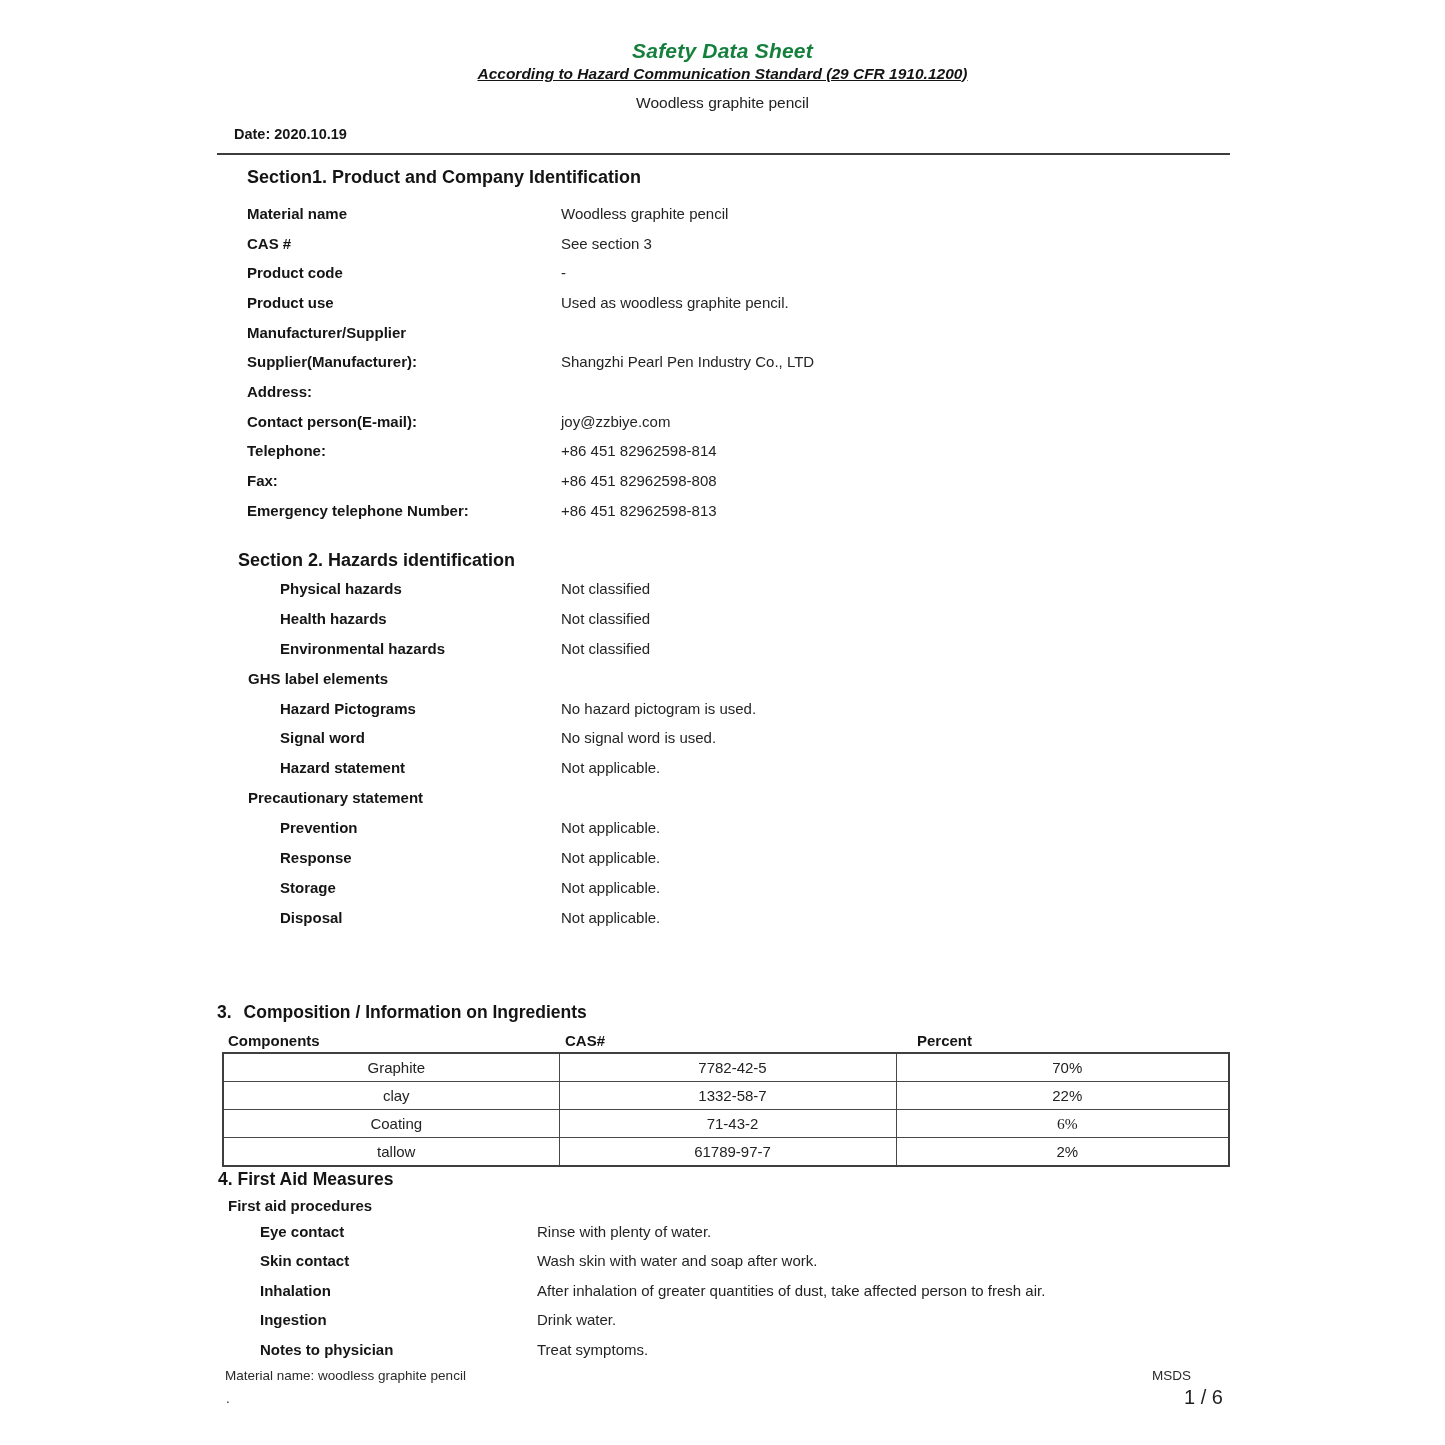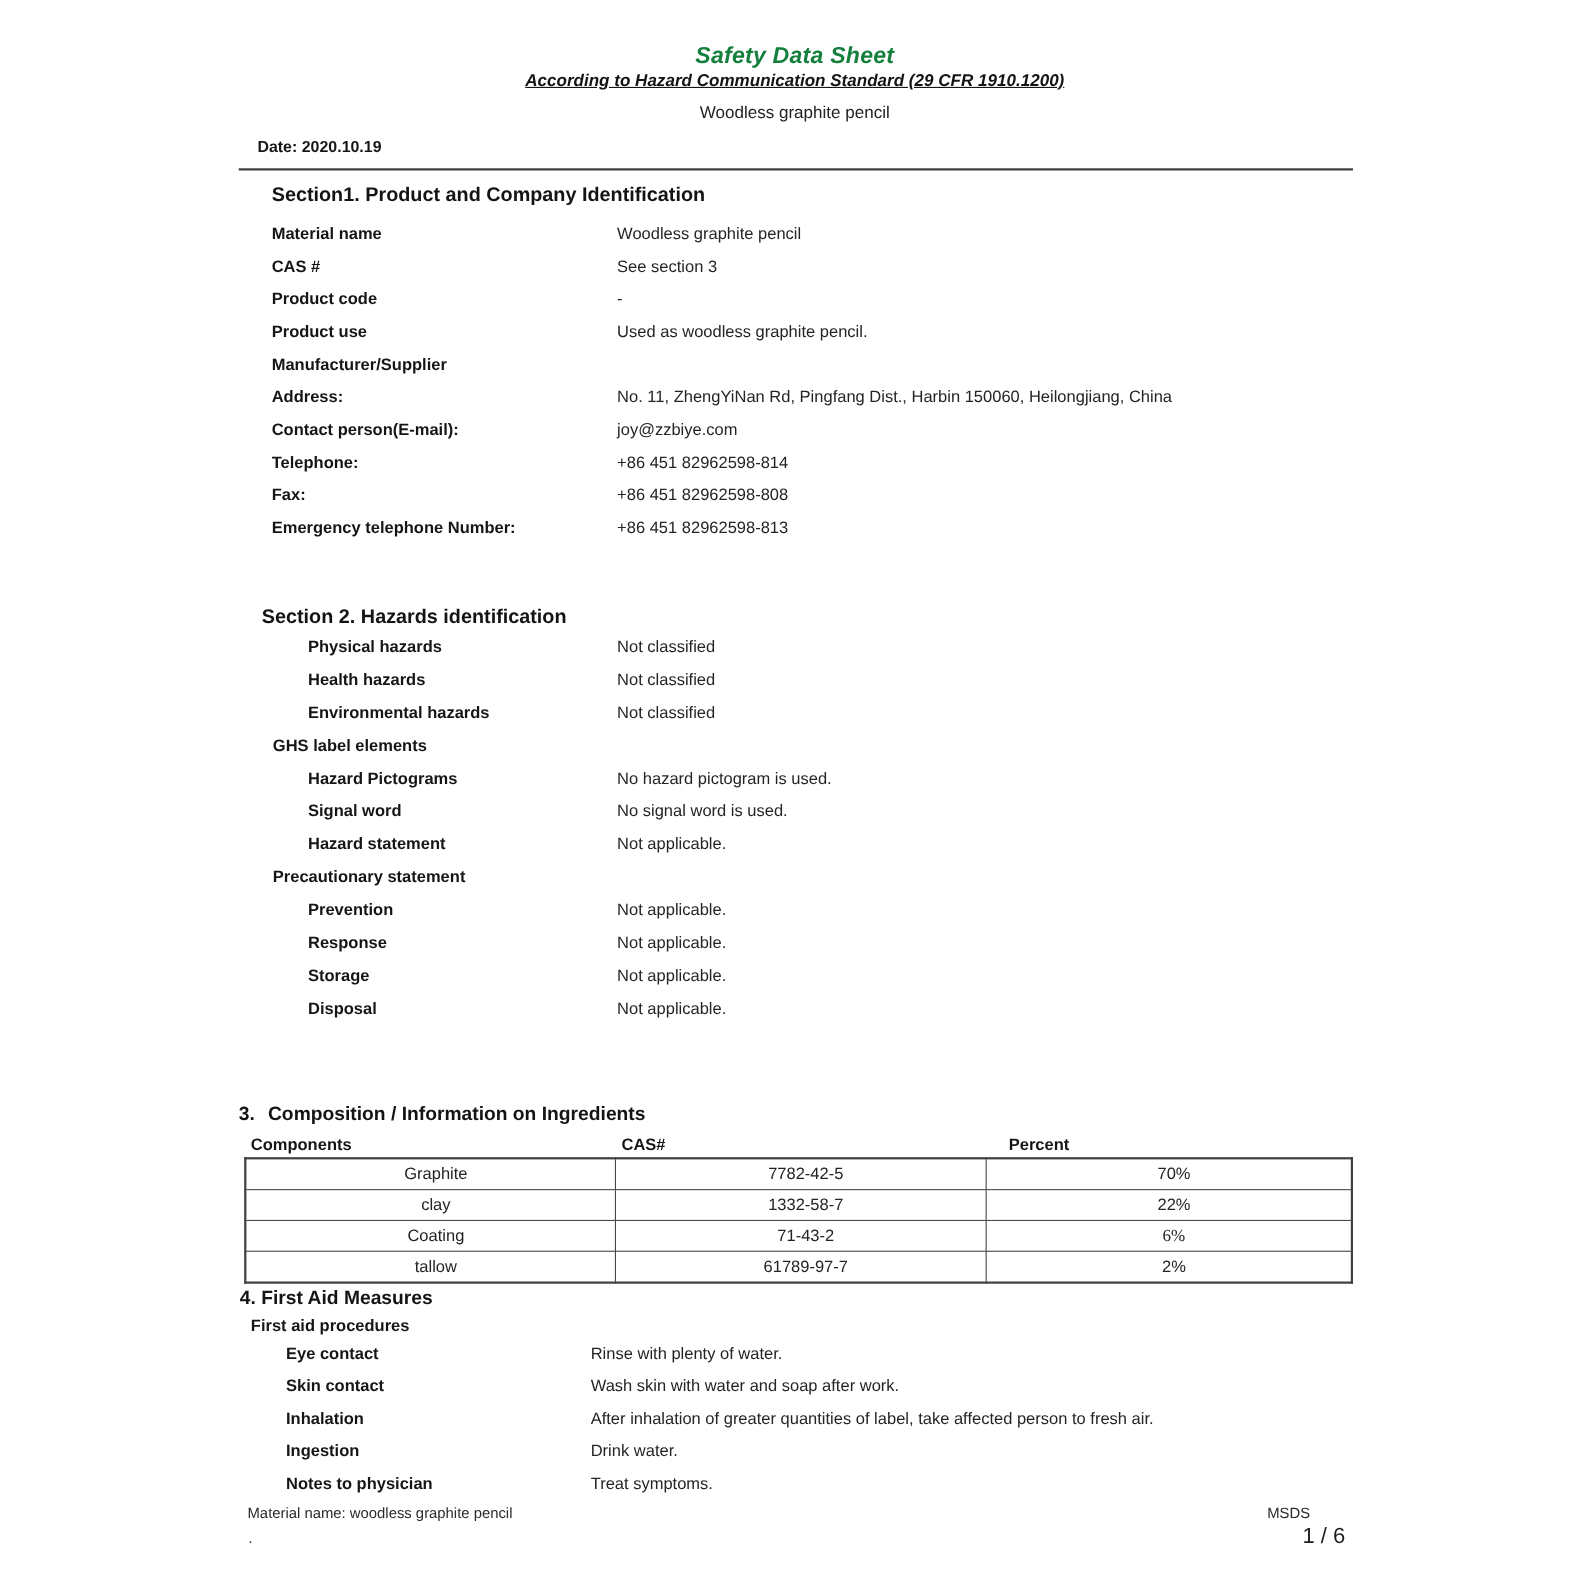--- a/index.html
+++ b/index.html
@@ -115,22 +115,25 @@
       <span class="fvalue">-</span>
     </div>
     <div class="frow">
       <span class="flabel">Product use</span>
       <span class="fvalue">Used as woodless graphite pencil.</span>
     </div>
     <div class="frow">
       <span class="flabel">Manufacturer/Supplier</span>
     </div>
     <div class="frow">
+      <span class="flabel">Supplier(Manufacturer):</span>
+      <span class="fvalue">Shangzhi Pearl Pen Industry Co., LTD</span>
+    </div>
+    <div class="frow">
       <span class="flabel">Address:</span>
-      <span class="fvalue">No. 11, ZhengYiNan Rd, Pingfang Dist., Harbin 150060, Heilongjiang, China</span>
     </div>
     <div class="frow">
       <span class="flabel">Contact person(E-mail):</span>
       <span class="fvalue">joy@zzbiye.com</span>
     </div>
     <div class="frow">
       <span class="flabel">Telephone:</span>
       <span class="fvalue">+86 451 82962598-814</span>
     </div>
     <div class="frow">
@@ -239,21 +242,21 @@
     <div class="frow">
       <span class="flabel">Eye contact</span>
       <span class="fvalue">Rinse with plenty of water.</span>
     </div>
     <div class="frow">
       <span class="flabel">Skin contact</span>
       <span class="fvalue">Wash skin with water and soap after work.</span>
     </div>
     <div class="frow">
       <span class="flabel">Inhalation</span>
-      <span class="fvalue">After inhalation of greater quantities of label, take affected person to fresh air.</span>
+      <span class="fvalue">After inhalation of greater quantities of dust, take affected person to fresh air.</span>
     </div>
     <div class="frow">
       <span class="flabel">Ingestion</span>
       <span class="fvalue">Drink water.</span>
     </div>
     <div class="frow">
       <span class="flabel">Notes to physician</span>
       <span class="fvalue">Treat symptoms.</span>
     </div>
   </div>

